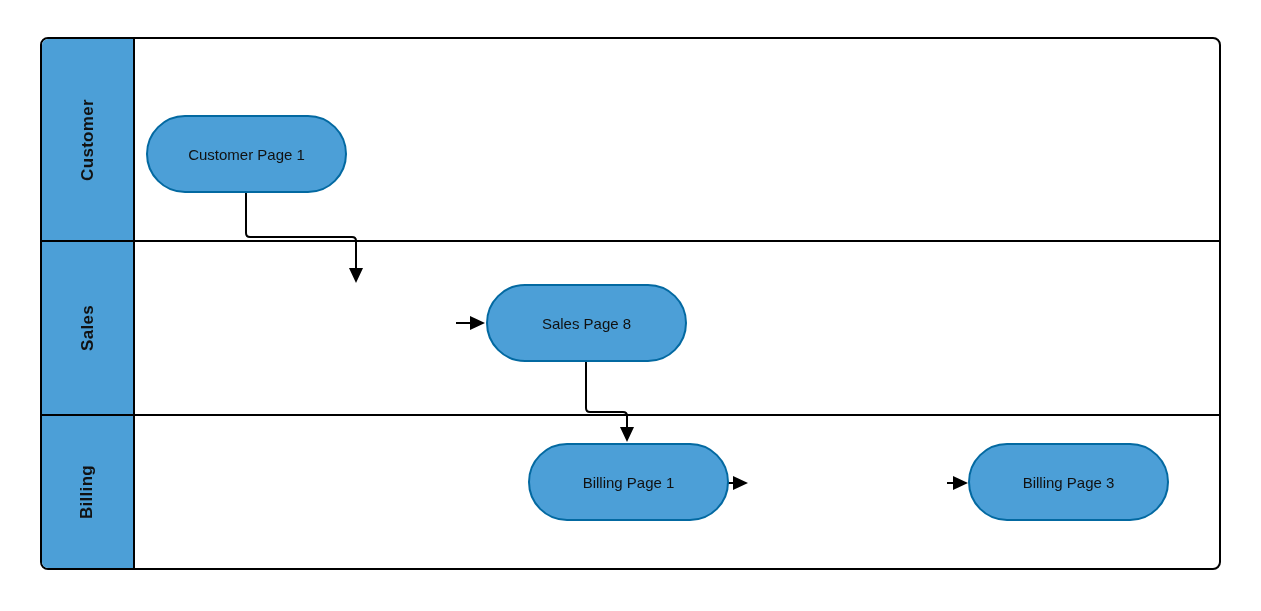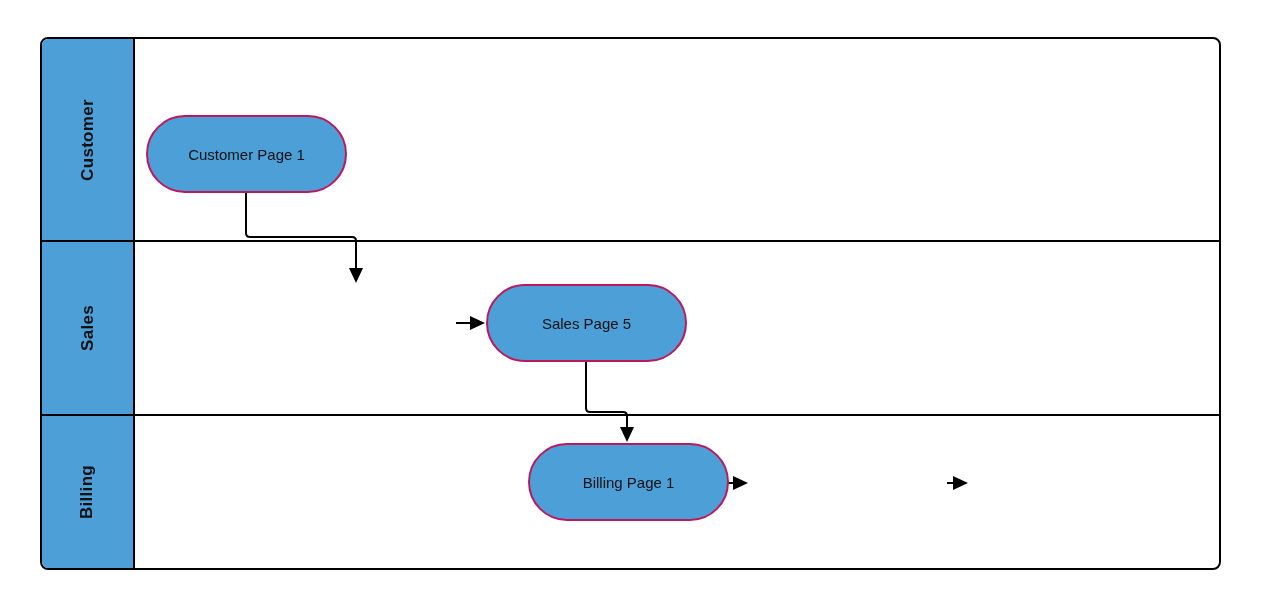--- a/index.html
+++ b/index.html
@@ -55,21 +55,21 @@
   }
   .lane-body { flex: 1; }
 
   
   .node {
     position: absolute;
     width: 201px;
     height: 78px;
     box-sizing: border-box;
     background: #4C9FD7;
-    border: 2px solid #be185d;
+    border: 2px solid #0369a1;
     border-radius: 39px;
     display: flex;
     align-items: center;
     justify-content: center;
     font-size: 15px;
     color: #111;
     text-align: center;
   }
   .node-customer-1 { left: 146px; top: 115px; }
   .node-sales-1    { left: 255px; top: 284px; }
@@ -143,19 +143,22 @@
     <g>
       <path d="M947,483 L954,483"></path>
       <polygon points="953,476 953,490 968,483"></polygon>
     </g>
   </svg>
 
   <div class="node node-customer-1">
     <span>Customer Page 1</span>
   </div>
   <div class="node node-sales-2">
-    <span>Sales Page 5</span>
+    <span>Sales Page 8</span>
   </div>
   <div class="node node-billing-1">
     <span>Billing Page 1</span>
+  </div>
+  <div class="node node-billing-3">
+    <span>Billing Page 3</span>
   </div>
 
 </div>
 
 </body></html>

